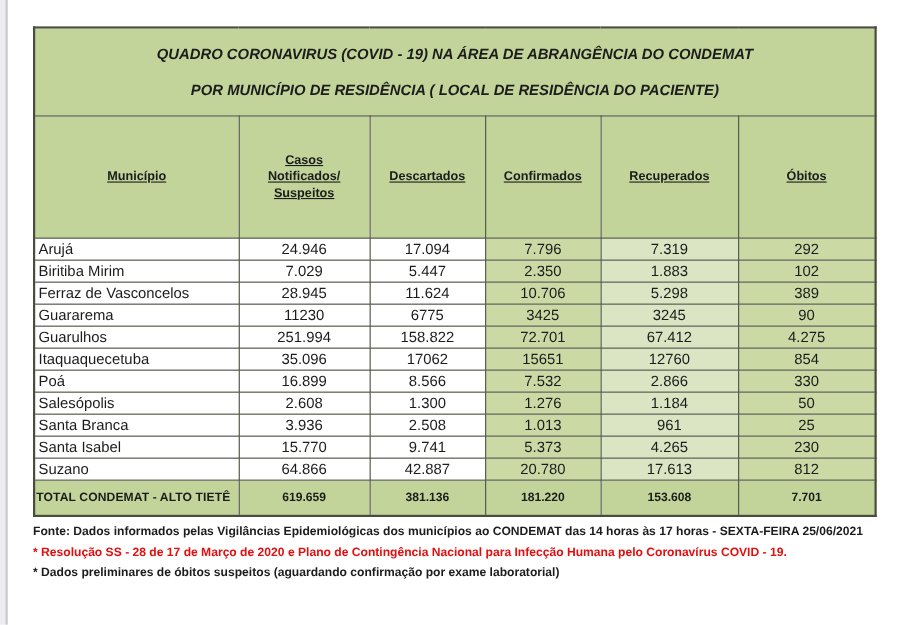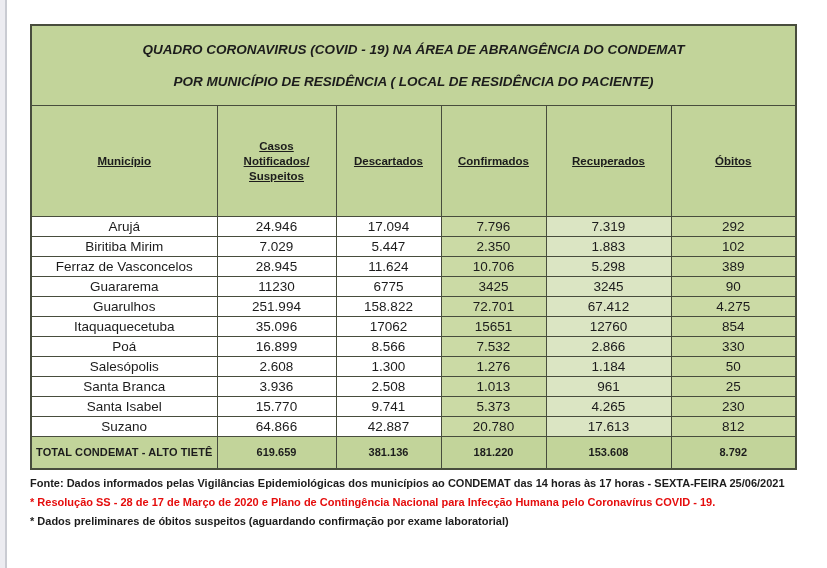--- a/index.html
+++ b/index.html
@@ -58,21 +58,21 @@
     font-size: 11.5px;
     font-weight: bold;
     text-align: center;
     vertical-align: middle;
     padding: 0 8px;
     line-height: 15px;
     text-decoration: underline;
   }
 
   tbody td { height: 20px; font-size: 13.5px; padding: 0 3px; background: #fff; }
-  td.name { text-align: center; }
+  td.name { text-align: left; }
   td.num  { text-align: center; padding: 0 1px; }
   td.gmed   { background: var(--cell-green-medium); }
   td.glight { background: var(--cell-green-light); }
 
   tr.total-row td {
     height: 32px;
     background: var(--header-green);
     font-weight: bold;
   }
   tr.total-row td.name { font-size: 11px; letter-spacing: 0.1px; }
@@ -204,21 +204,21 @@
     <td class="num gmed">812</td>
   </tr>
         </tbody>
       <tfoot>
         <tr class="total-row">
           <td class="name">TOTAL CONDEMAT - ALTO TIETÊ</td>
           <td class="num">619.659</td>
           <td class="num">381.136</td>
           <td class="num">181.220</td>
           <td class="num">153.608</td>
-          <td class="num">8.792</td>
+          <td class="num">7.701</td>
         </tr>
       </tfoot>
     </table>
 
     <div class="footnotes">
       <p>Fonte: Dados informados pelas Vigilâncias Epidemiológicas dos municípios ao CONDEMAT das 14 horas às 17 horas - SEXTA-FEIRA 25/06/2021</p>
       <p class="red">* Resolução SS - 28 de 17 de Março de 2020 e Plano de Contingência Nacional para Infecção Humana pelo Coronavírus COVID - 19.</p>
       <p>* Dados preliminares de óbitos suspeitos (aguardando confirmação por exame laboratorial)</p>
     </div>
   </div>

